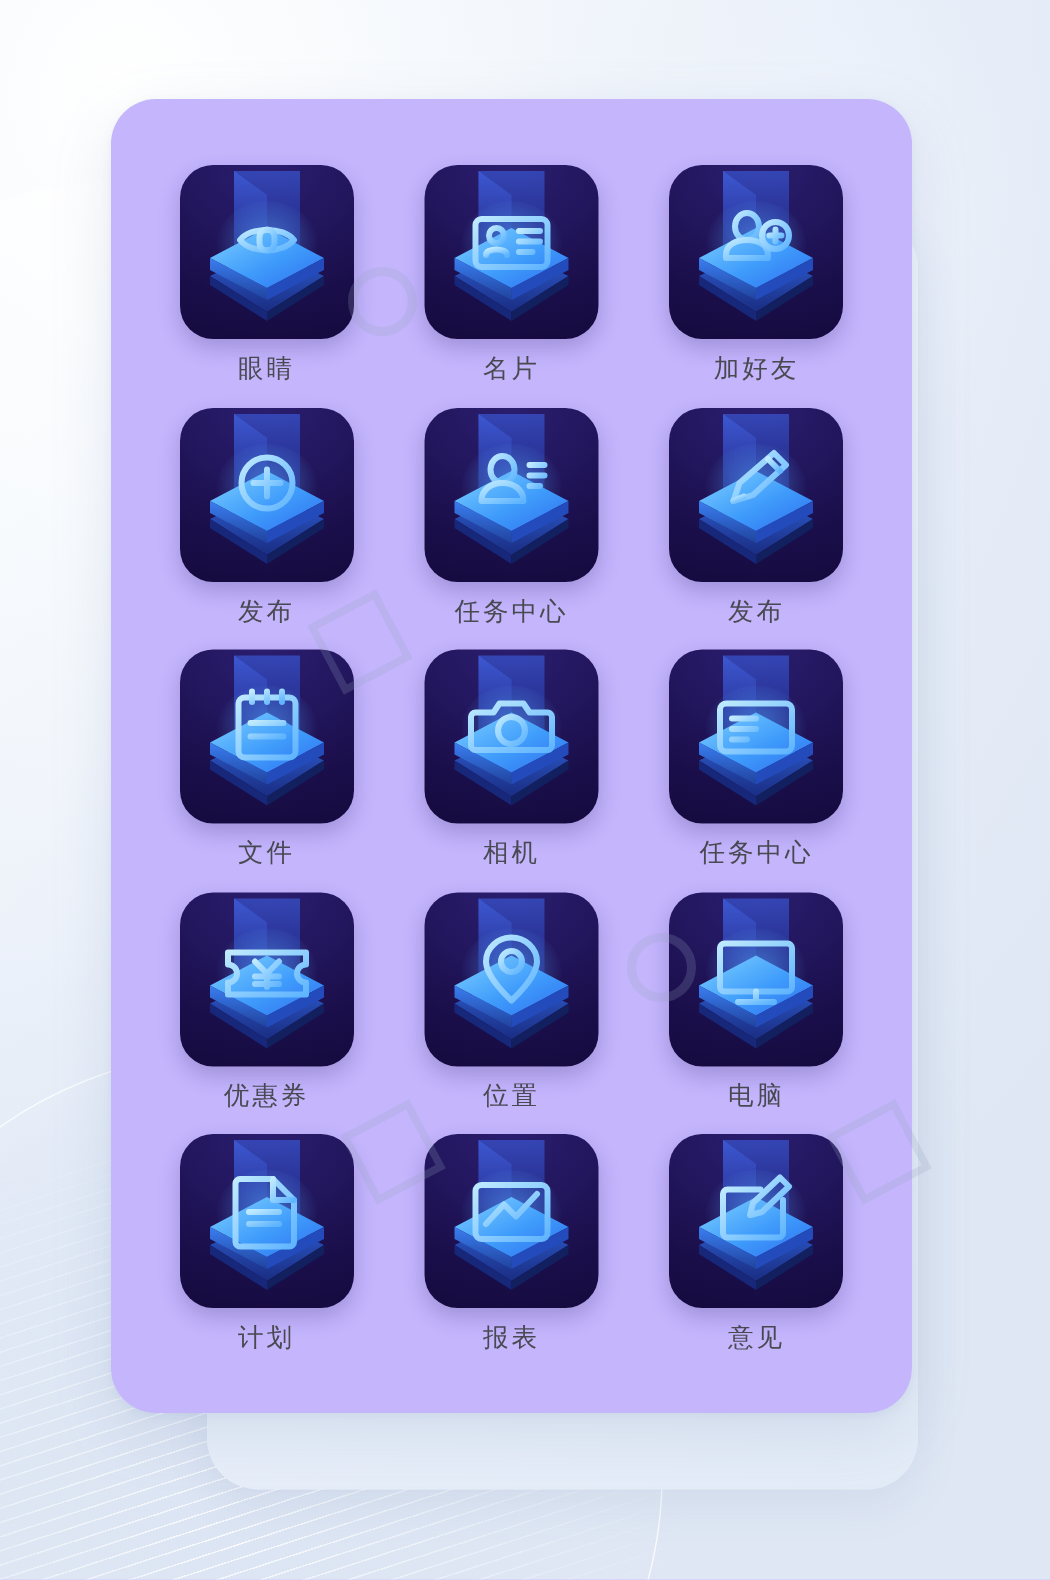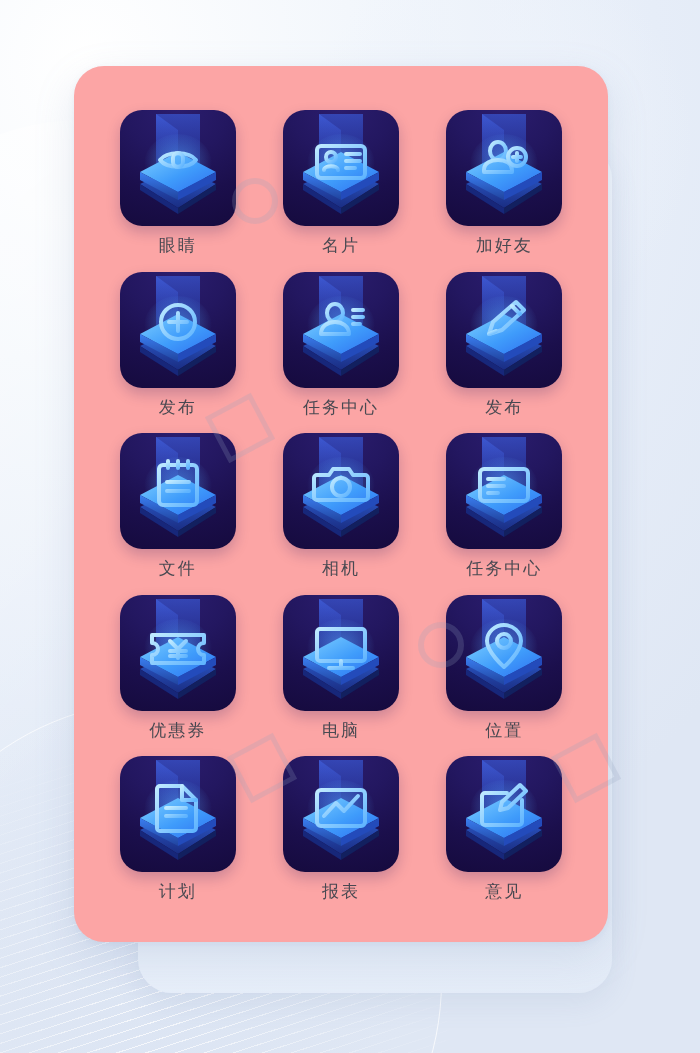--- a/index.html
+++ b/index.html
@@ -51,21 +51,21 @@
 
   
   .card-back{
     position:absolute;left:138px;top:145px;width:474px;height:848px;
     background:linear-gradient(150deg,#f6f9fd 0%,#e9f0fa 60%,#e3ebf7 100%);
     border-radius:34px;
     box-shadow:0 10px 28px rgba(116,140,180,.12);
   }
   .card-front{
     position:absolute;left:74px;top:66px;width:534px;height:876px;
-    background:#fca5a5;border-radius:30px;
+    background:#c4b5fd;border-radius:30px;
     box-shadow:0 14px 40px rgba(120,143,185,.18),0 2px 6px rgba(120,143,185,.10);
   }
 
   
   .grid{
     position:absolute;left:0;top:0;width:100%;height:100%;
     display:grid;
     grid-template-columns:repeat(3,1fr);
     grid-template-rows:repeat(5,1fr);
     padding:44px 22px 24px 22px;
@@ -679,20 +679,76 @@
                 <path d="M50 46 L58 54 L66 46 M50 56 h16 M50 61 h16 M58 54 v9"></path>
               </g>
             </svg>
           </div>
           <div class="label">优惠券</div>
         </div>
         <div class="cell">
           <div class="tile">
             <svg viewBox="0 0 116 116" xmlns="http://www.w3.org/2000/svg">
     <defs>
+      <linearGradient id="GRIB_10" x1="0" y1="0" x2="0" y2="1">
+        <stop offset="0%" stop-color="#3b5fe0" stop-opacity=".62"></stop>
+        <stop offset="55%" stop-color="#2b49c6" stop-opacity=".40"></stop>
+        <stop offset="100%" stop-color="#1c2b86" stop-opacity=".18"></stop>
+      </linearGradient>
+      <linearGradient id="GRIB2_10" x1="0" y1="0" x2="0" y2="1">
+        <stop offset="0%" stop-color="#4a74ff" stop-opacity=".40"></stop>
+        <stop offset="100%" stop-color="#222f92" stop-opacity=".10"></stop>
+      </linearGradient>
+      <linearGradient id="GTOP_10" x1="0" y1="0" x2="1" y2="1">
+        <stop offset="0%" stop-color="#7fd1ff"></stop>
+        <stop offset="55%" stop-color="#3f9cfb"></stop>
+        <stop offset="100%" stop-color="#2f6ef0"></stop>
+      </linearGradient>
+      <linearGradient id="GSIDE_10" x1="0" y1="0" x2="0" y2="1">
+        <stop offset="0%" stop-color="#3a7ef0"></stop>
+        <stop offset="100%" stop-color="#20439e"></stop>
+      </linearGradient>
+      <linearGradient id="GSIDE2_10" x1="0" y1="0" x2="0" y2="1">
+        <stop offset="0%" stop-color="#2f63d8"></stop>
+        <stop offset="100%" stop-color="#1a2f86"></stop>
+      </linearGradient>
+      <linearGradient id="GLINE_10" x1="0" y1="0" x2="1" y2="1">
+        <stop offset="0%" stop-color="#bfeaff"></stop>
+        <stop offset="100%" stop-color="#5fb4ff"></stop>
+      </linearGradient>
+      <radialGradient id="GGLOW_10" cx="50%" cy="46%" r="50%">
+        <stop offset="0%" stop-color="#57a8ff" stop-opacity=".55"></stop>
+        <stop offset="100%" stop-color="#57a8ff" stop-opacity="0"></stop>
+      </radialGradient>
+    </defs>
+
+    <path d="M36 4 L80 4 L80 88 L58 74 L36 88 Z" fill="url(#GRIB_10)"></path>
+    <path d="M36 4 L58 20 L58 74 L36 88 Z" fill="url(#GRIB2_10)"></path>
+
+    <ellipse cx="58" cy="54" rx="34" ry="30" fill="url(#GGLOW_10)"></ellipse>
+
+    <path d="M58 56 L96 74 L58 98 L20 74 Z" fill="url(#GSIDE2_10)" opacity=".95"></path>
+    <path d="M20 74 L58 98 L58 104 L20 80 Z" fill="#17277a"></path>
+    <path d="M96 74 L58 98 L58 104 L96 80 Z" fill="#12205f"></path>
+
+    <path d="M58 42 L96 62 L58 82 L20 62 Z" fill="url(#GTOP_10)"></path>
+    <path d="M20 62 L58 82 L58 90 L20 70 Z" fill="url(#GSIDE_10)"></path>
+    <path d="M96 62 L58 82 L58 90 L96 70 Z" fill="#234bbb"></path>
+  <g fill="none" stroke="url(#GLINE_10)" stroke-width="4" stroke-linecap="round" stroke-linejoin="round">
+                <path d="M58 30 C67 30,75 37,75 46 C75 57,58 72,58 72 C58 72,41 57,41 46 C41 37,49 30,58 30 Z"></path>
+                <circle cx="58" cy="46" r="7"></circle>
+              </g>
+            </svg>
+          </div>
+          <div class="label">位置</div>
+        </div>
+        <div class="cell">
+          <div class="tile">
+            <svg viewBox="0 0 116 116" xmlns="http://www.w3.org/2000/svg">
+    <defs>
       <linearGradient id="GRIB_11" x1="0" y1="0" x2="0" y2="1">
         <stop offset="0%" stop-color="#3b5fe0" stop-opacity=".62"></stop>
         <stop offset="55%" stop-color="#2b49c6" stop-opacity=".40"></stop>
         <stop offset="100%" stop-color="#1c2b86" stop-opacity=".18"></stop>
       </linearGradient>
       <linearGradient id="GRIB2_11" x1="0" y1="0" x2="0" y2="1">
         <stop offset="0%" stop-color="#4a74ff" stop-opacity=".40"></stop>
         <stop offset="100%" stop-color="#222f92" stop-opacity=".10"></stop>
       </linearGradient>
       <linearGradient id="GTOP_11" x1="0" y1="0" x2="1" y2="1">
@@ -730,76 +786,20 @@
     <path d="M58 42 L96 62 L58 82 L20 62 Z" fill="url(#GTOP_11)"></path>
     <path d="M20 62 L58 82 L58 90 L20 70 Z" fill="url(#GSIDE_11)"></path>
     <path d="M96 62 L58 82 L58 90 L96 70 Z" fill="#234bbb"></path>
   <g fill="none" stroke="url(#GLINE_11)" stroke-width="4" stroke-linecap="round" stroke-linejoin="round">
                 <rect x="34" y="34" width="48" height="32" rx="3"></rect>
                 <path d="M58 66 v7 M46 73 h24"></path>
               </g>
             </svg>
           </div>
           <div class="label">电脑</div>
-        </div>
-        <div class="cell">
-          <div class="tile">
-            <svg viewBox="0 0 116 116" xmlns="http://www.w3.org/2000/svg">
-    <defs>
-      <linearGradient id="GRIB_10" x1="0" y1="0" x2="0" y2="1">
-        <stop offset="0%" stop-color="#3b5fe0" stop-opacity=".62"></stop>
-        <stop offset="55%" stop-color="#2b49c6" stop-opacity=".40"></stop>
-        <stop offset="100%" stop-color="#1c2b86" stop-opacity=".18"></stop>
-      </linearGradient>
-      <linearGradient id="GRIB2_10" x1="0" y1="0" x2="0" y2="1">
-        <stop offset="0%" stop-color="#4a74ff" stop-opacity=".40"></stop>
-        <stop offset="100%" stop-color="#222f92" stop-opacity=".10"></stop>
-      </linearGradient>
-      <linearGradient id="GTOP_10" x1="0" y1="0" x2="1" y2="1">
-        <stop offset="0%" stop-color="#7fd1ff"></stop>
-        <stop offset="55%" stop-color="#3f9cfb"></stop>
-        <stop offset="100%" stop-color="#2f6ef0"></stop>
-      </linearGradient>
-      <linearGradient id="GSIDE_10" x1="0" y1="0" x2="0" y2="1">
-        <stop offset="0%" stop-color="#3a7ef0"></stop>
-        <stop offset="100%" stop-color="#20439e"></stop>
-      </linearGradient>
-      <linearGradient id="GSIDE2_10" x1="0" y1="0" x2="0" y2="1">
-        <stop offset="0%" stop-color="#2f63d8"></stop>
-        <stop offset="100%" stop-color="#1a2f86"></stop>
-      </linearGradient>
-      <linearGradient id="GLINE_10" x1="0" y1="0" x2="1" y2="1">
-        <stop offset="0%" stop-color="#bfeaff"></stop>
-        <stop offset="100%" stop-color="#5fb4ff"></stop>
-      </linearGradient>
-      <radialGradient id="GGLOW_10" cx="50%" cy="46%" r="50%">
-        <stop offset="0%" stop-color="#57a8ff" stop-opacity=".55"></stop>
-        <stop offset="100%" stop-color="#57a8ff" stop-opacity="0"></stop>
-      </radialGradient>
-    </defs>
-
-    <path d="M36 4 L80 4 L80 88 L58 74 L36 88 Z" fill="url(#GRIB_10)"></path>
-    <path d="M36 4 L58 20 L58 74 L36 88 Z" fill="url(#GRIB2_10)"></path>
-
-    <ellipse cx="58" cy="54" rx="34" ry="30" fill="url(#GGLOW_10)"></ellipse>
-
-    <path d="M58 56 L96 74 L58 98 L20 74 Z" fill="url(#GSIDE2_10)" opacity=".95"></path>
-    <path d="M20 74 L58 98 L58 104 L20 80 Z" fill="#17277a"></path>
-    <path d="M96 74 L58 98 L58 104 L96 80 Z" fill="#12205f"></path>
-
-    <path d="M58 42 L96 62 L58 82 L20 62 Z" fill="url(#GTOP_10)"></path>
-    <path d="M20 62 L58 82 L58 90 L20 70 Z" fill="url(#GSIDE_10)"></path>
-    <path d="M96 62 L58 82 L58 90 L96 70 Z" fill="#234bbb"></path>
-  <g fill="none" stroke="url(#GLINE_10)" stroke-width="4" stroke-linecap="round" stroke-linejoin="round">
-                <path d="M58 30 C67 30,75 37,75 46 C75 57,58 72,58 72 C58 72,41 57,41 46 C41 37,49 30,58 30 Z"></path>
-                <circle cx="58" cy="46" r="7"></circle>
-              </g>
-            </svg>
-          </div>
-          <div class="label">位置</div>
         </div>
         <div class="cell">
           <div class="tile">
             <svg viewBox="0 0 116 116" xmlns="http://www.w3.org/2000/svg">
     <defs>
       <linearGradient id="GRIB_12" x1="0" y1="0" x2="0" y2="1">
         <stop offset="0%" stop-color="#3b5fe0" stop-opacity=".62"></stop>
         <stop offset="55%" stop-color="#2b49c6" stop-opacity=".40"></stop>
         <stop offset="100%" stop-color="#1c2b86" stop-opacity=".18"></stop>
       </linearGradient>

